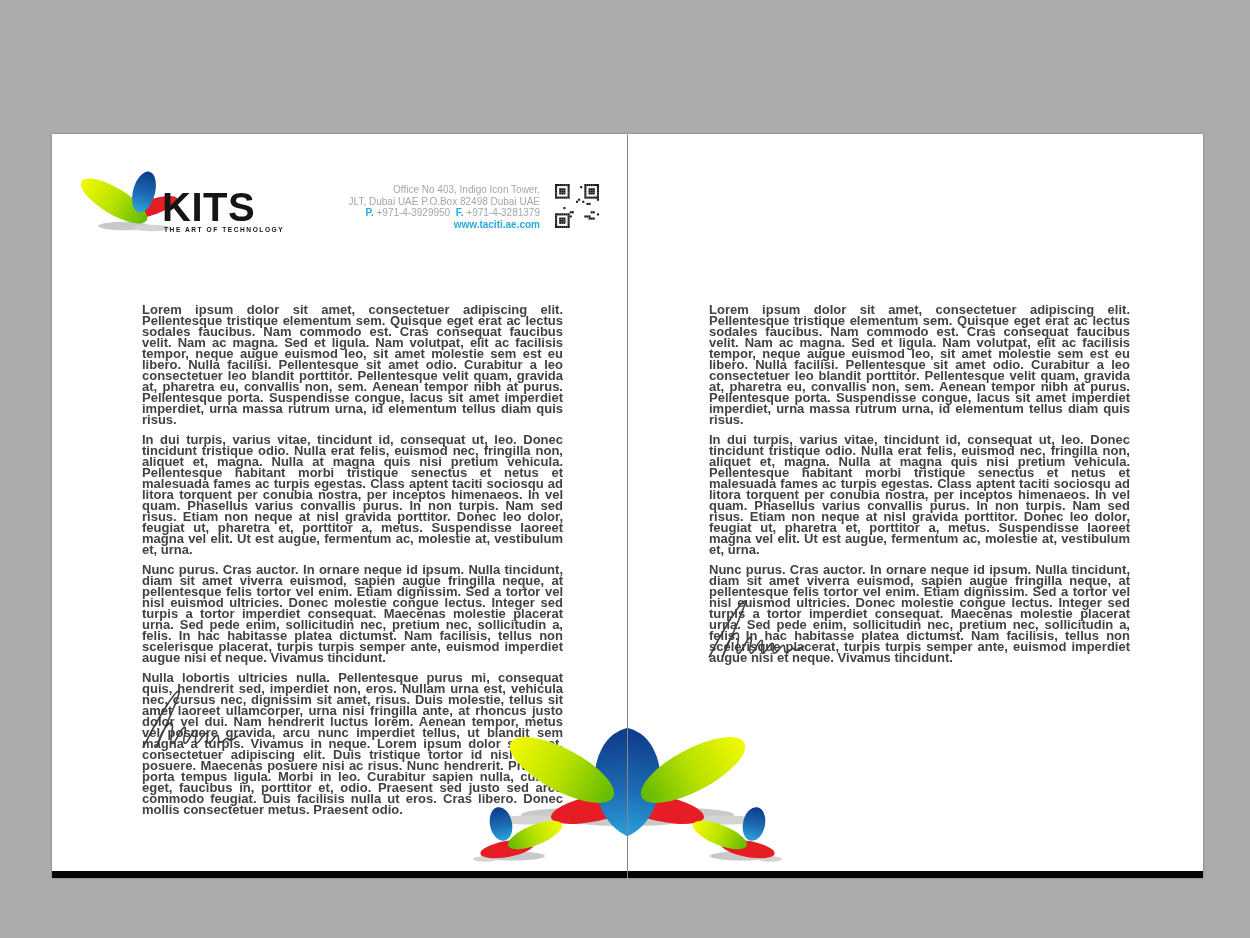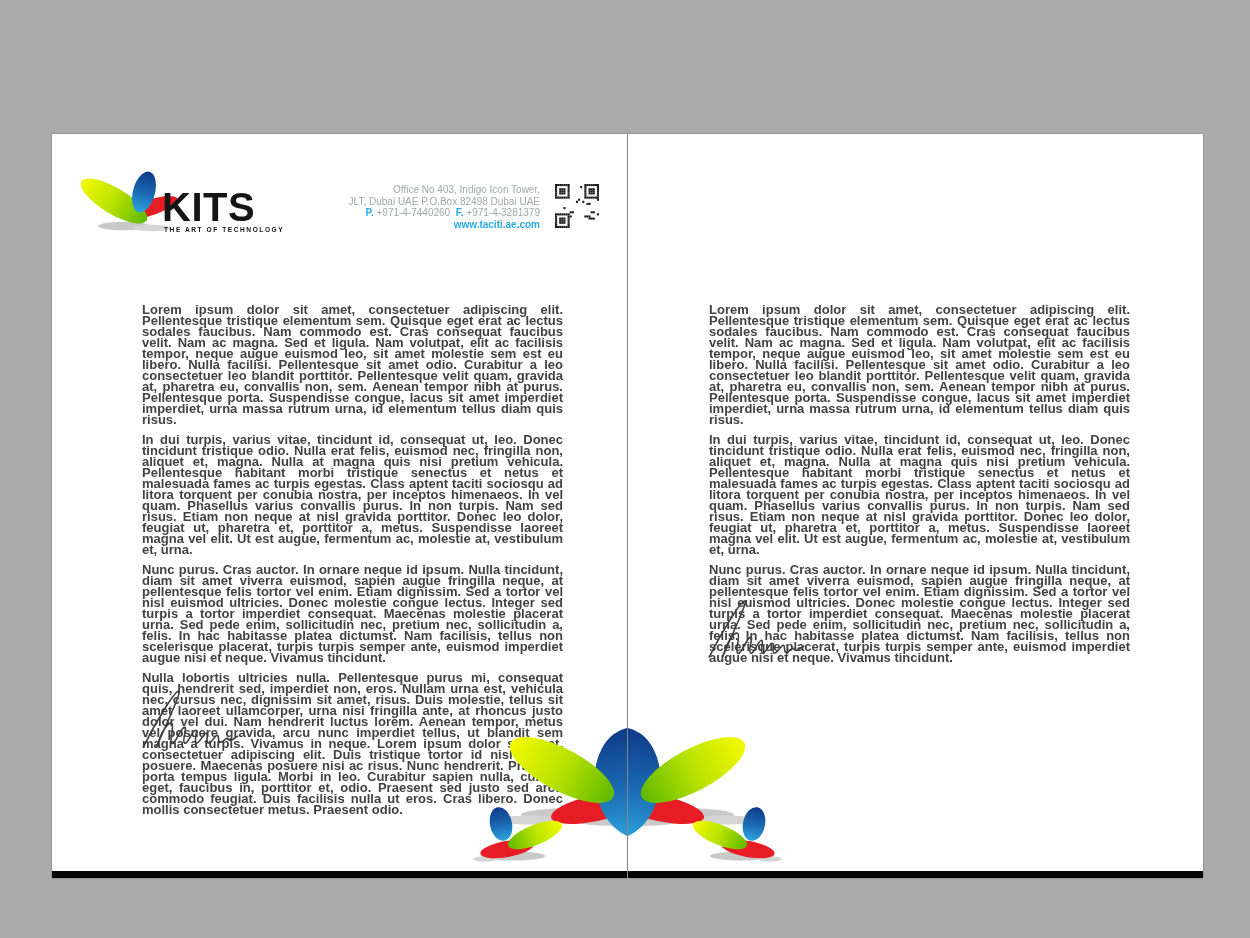--- a/index.html
+++ b/index.html
@@ -115,21 +115,21 @@
 
   <svg class="logo-flower" viewBox="0 0 106 70">
     <use href="#logo-flower-art"></use>
   </svg>
   <div class="wordmark">KITS</div>
   <div class="tagline">THE ART OF TECHNOLOGY</div>
 
   <div class="contact">
     <div>Office No 403, Indigo Icon Tower,</div>
     <div>JLT, Dubai UAE P.O.Box 82498 Dubai UAE</div>
-    <div><span class="accent">P.</span> <span>+971-4-7440260</span>&nbsp; <span class="accent">F.</span> <span>+971-4-3281379</span></div>
+    <div><span class="accent">P.</span> <span>+971-4-3929950</span>&nbsp; <span class="accent">F.</span> <span>+971-4-3281379</span></div>
     <div class="site">www.taciti.ae.com</div>
   </div>
 
   <svg class="qr" id="qr-svg" viewBox="0 0 42 42">
       <rect x="0" y="0" width="2" height="2" fill="#1a1a1a"></rect>
       <rect x="2" y="0" width="2" height="2" fill="#1a1a1a"></rect>
       <rect x="4" y="0" width="2" height="2" fill="#1a1a1a"></rect>
       <rect x="6" y="0" width="2" height="2" fill="#1a1a1a"></rect>
       <rect x="8" y="0" width="2" height="2" fill="#1a1a1a"></rect>
       <rect x="10" y="0" width="2" height="2" fill="#1a1a1a"></rect>

